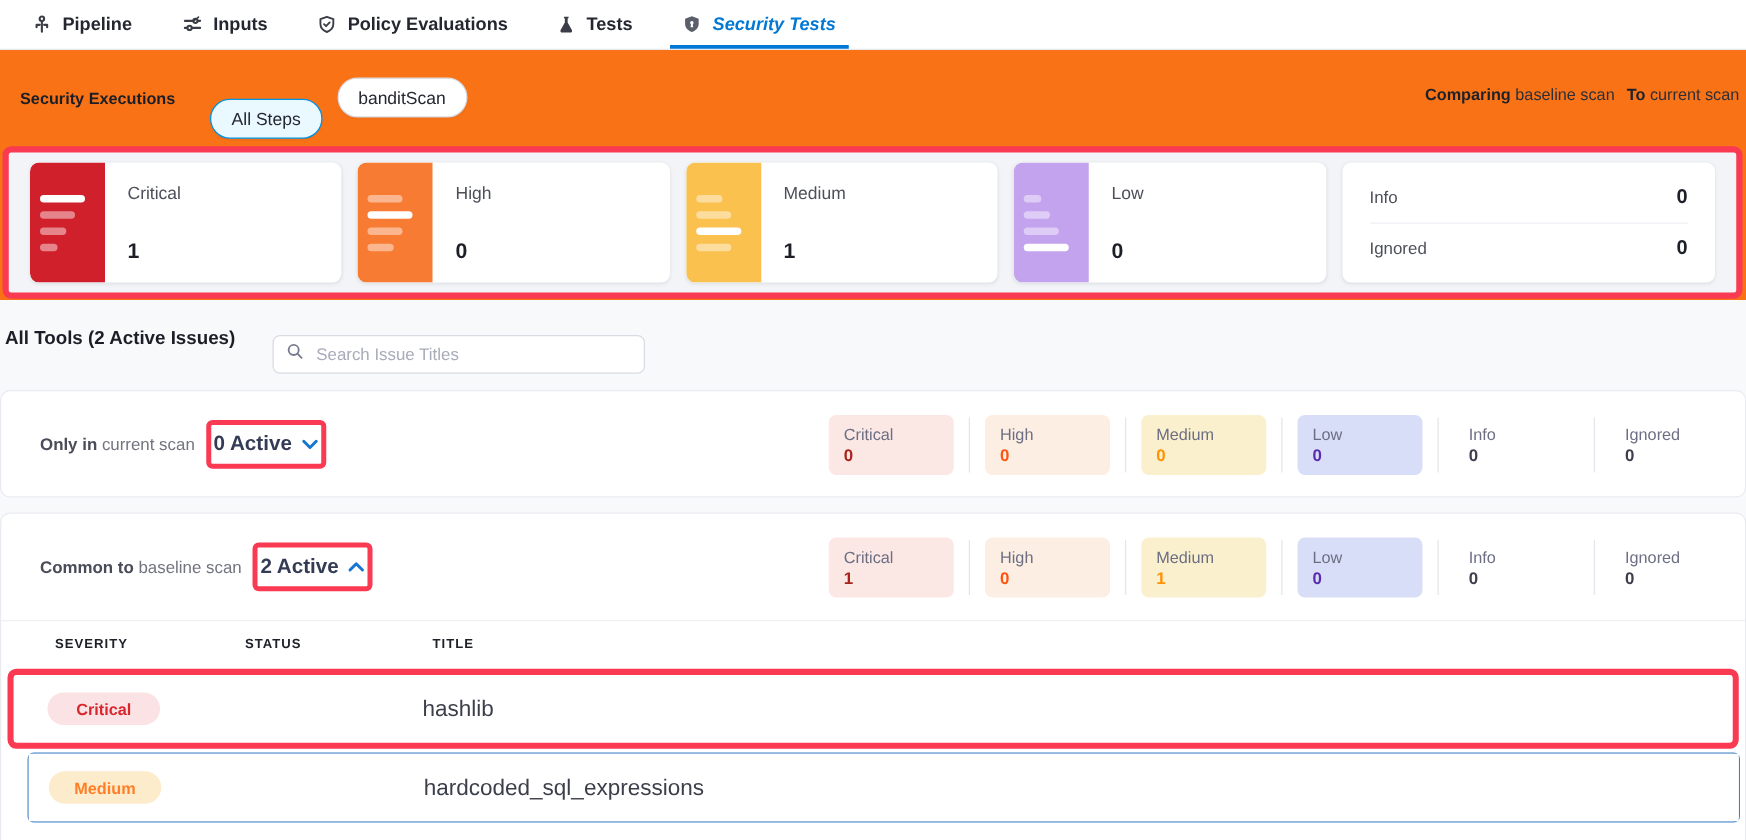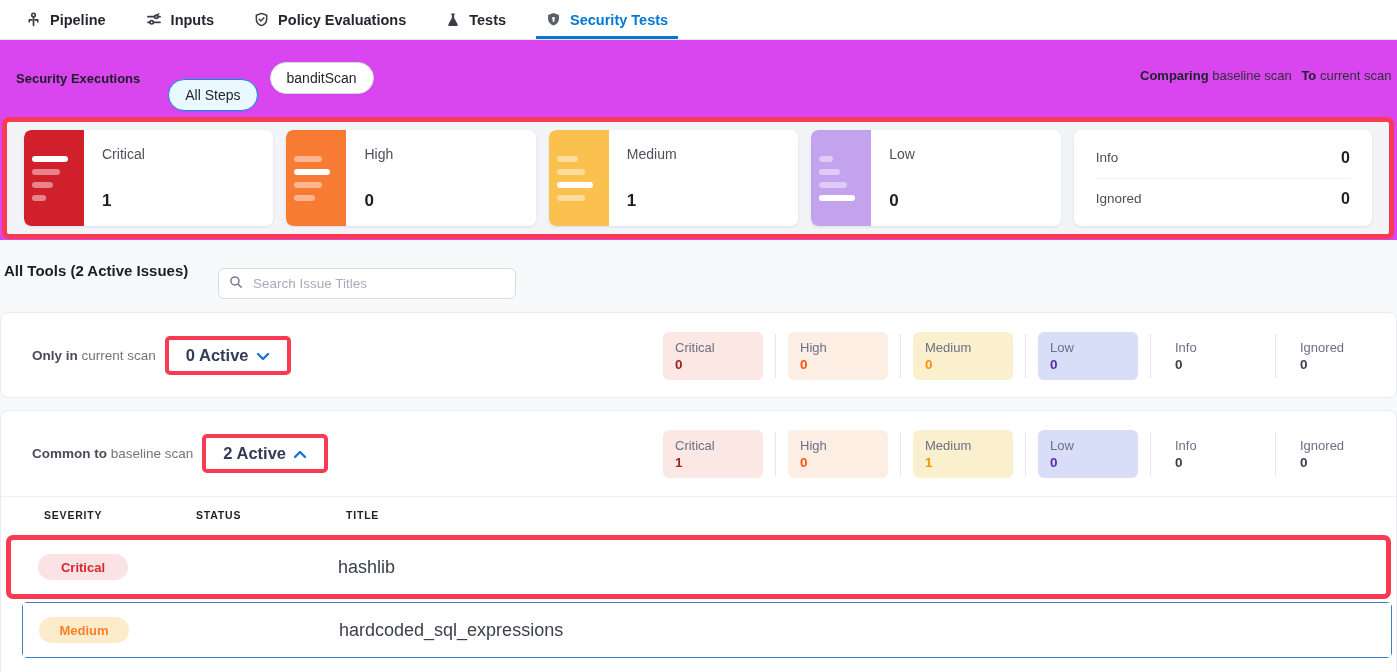--- a/index.html
+++ b/index.html
@@ -1,23 +1,23 @@
 <!DOCTYPE html>
 <html><head>
 <meta charset="utf-8">
 <style>
   html,body{margin:0;padding:0;background:#fff;}
   body{font-family:"Liberation Sans","DejaVu Sans",sans-serif;-webkit-font-smoothing:antialiased;}
-  .screen{position:relative;width:1397px;height:672px;overflow:hidden;background:#d946ef;}
+  .screen{position:relative;width:1397px;height:672px;overflow:hidden;background:#f97316;}
 
   
   .tabbar{position:absolute;top:0;left:0;right:0;height:39px;background:#fff;border-bottom:1px solid #e7e9ee;display:flex;align-items:center;padding-left:26px;gap:40px;}
   .tab{position:relative;display:flex;align-items:center;gap:9px;height:100%;font-size:14.5px;font-weight:600;color:#24272f;cursor:pointer;}
   .tab svg{display:block;}
-  .tab.active{color:#0278d5;}
+  .tab.active{color:#0278d5;font-style:italic;}
   .tab.active::after{content:"";position:absolute;left:-10px;right:-10px;bottom:0;height:3px;background:#0278d5;}
 
   
   .exec-header{position:absolute;top:58px;left:0;right:0;height:40px;display:flex;align-items:center;}
   .exec-title{font-size:13px;font-weight:700;color:#1b1e26;margin-left:16px;}
   .pill{display:inline-flex;align-items:center;justify-content:center;height:30px;border-radius:16px;font-size:14px;padding:0 16px;cursor:pointer;background:#fff;border:1px solid #d9dbe3;color:#24272f;box-shadow:0 1px 2px rgba(20,30,60,.06);}
   .pill.selected{background:#eaf8ff;border:1.5px solid #0092e4;}
   .pill-allsteps{margin-left:28px;margin-top:34px;}
   .pill-bandit{margin-left:12px;}
   .compare{position:absolute;left:1140px;top:10px;white-space:nowrap;font-size:13px;color:#2c2f38;}
@@ -55,21 +55,21 @@
   .searchbox input::placeholder{color:#a8acba;}
 
   
   .section{position:absolute;left:0;right:0;background:#fff;border:1px solid #e9ebf0;border-radius:8px;box-sizing:border-box;}
   .sectionA{top:312px;height:86px;}
   .sectionB{top:410px;bottom:-8px;}
   .section-head{position:relative;height:85px;display:flex;align-items:center;padding-left:31px;}
   .sectionB .section-head{border-bottom:1px solid #eef0f3;}
   .scope-label{font-size:13.5px;color:#72747f;white-space:nowrap;}
   .scope-label b{color:#4a4c59;font-weight:700;}
-  .active-annot{display:inline-flex;align-items:center;gap:7px;border:4px solid #f93a52;border-radius:5px;padding:6px 17px;margin-left:9px;cursor:pointer;background:#fff;text-align:center;}
+  .active-annot{display:inline-flex;align-items:center;gap:7px;border:4px solid #f93a52;border-radius:5px;padding:6px 2px;margin-left:9px;cursor:pointer;background:#fff;text-align:center;}
   .active-count{font-size:16.5px;font-weight:700;color:#343b54;white-space:nowrap;}
   .chips{position:absolute;right:8px;top:19px;display:flex;align-items:center;}
   .chip{width:76px;border-radius:6px;padding:7px 12px;box-sizing:content-box;}
   .chip .c-label{font-size:13px;color:#6c6f84;line-height:17px;}
   .chip .c-value{font-size:13.5px;font-weight:700;line-height:17px;}
   .chip-critical{background:#fbe7e4;}.chip-critical .c-value{color:#a8231a;}
   .chip-high{background:#fdeee4;}.chip-high .c-value{color:#ff5310;}
   .chip-medium{background:#faf0cd;}.chip-medium .c-value{color:#ff9104;}
   .chip-low{background:#d9def8;}.chip-low .c-value{color:#592bae;}
   .chip-plain{background:transparent;}.chip-plain .c-value{color:#3d3f4e;}

